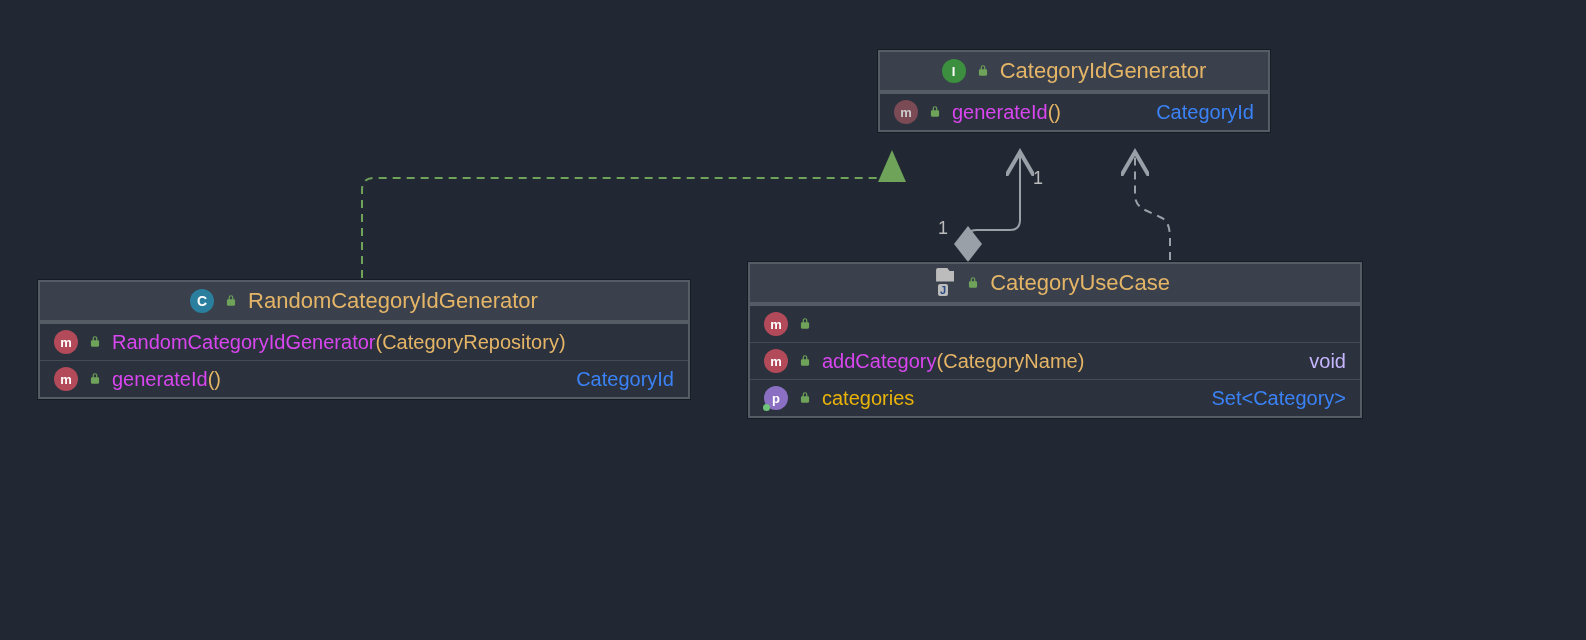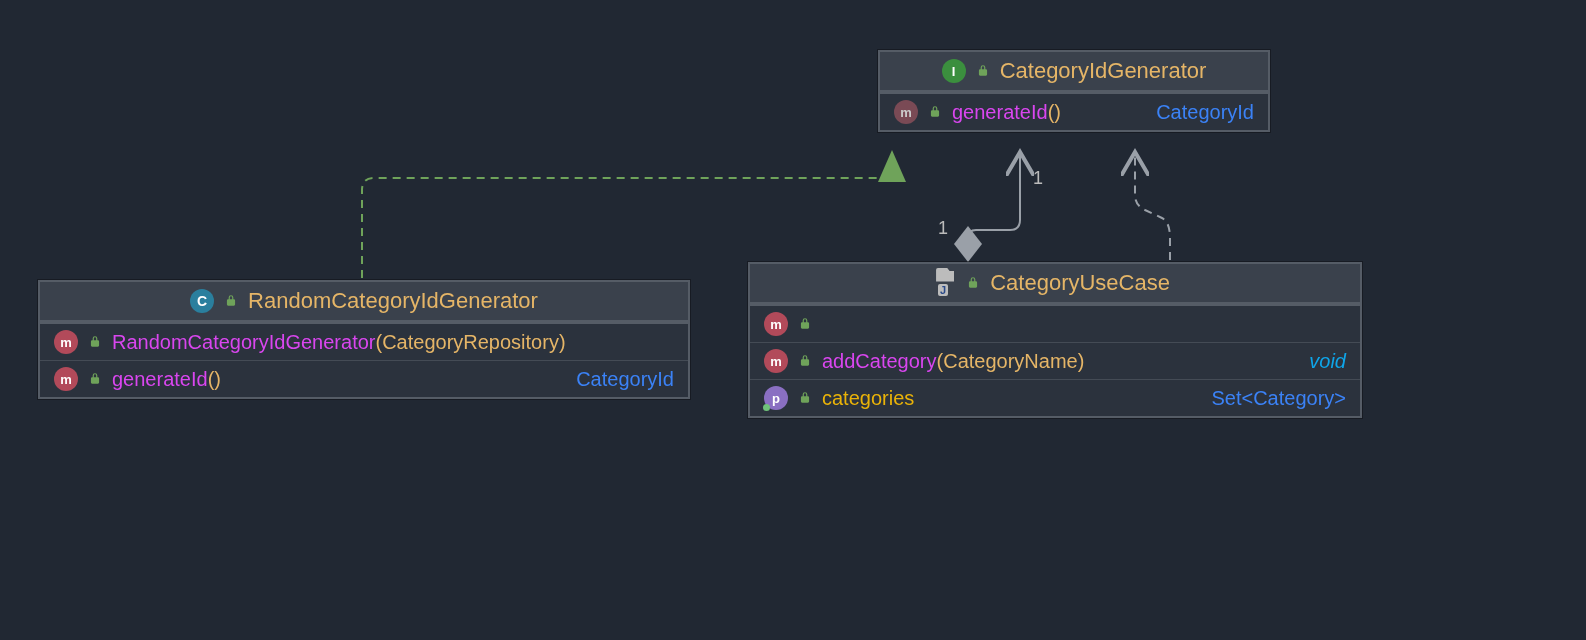--- a/index.html
+++ b/index.html
@@ -15,21 +15,21 @@
   .kind.c{background:#2a7f9e;font-size:14px}
   .kind.m{background:#b24a5a}
   .kind.m.impl{background:#7a4a55;color:#ccc}
   .kind.p{background:#8a6fc2;position:relative}
   .kind.p::after{content:"";position:absolute;width:7px;height:7px;background:#6fc27a;border-radius:50%;bottom:-1px;left:-1px}
   .lock{width:14px;height:14px;display:inline-block;color:#6fa35a}
   .lock svg{display:block}
   .sig .name{color:#d946ef}
   .sig .params{color:#e5b567}
   .ret{margin-left:auto;color:#3b82f6}
-  .void{color:#0ea5e9;font-style:italic}
+  .void{color:#c4b5fd;}
   .prop{color:#eab308}
   svg.lines{position:absolute;left:0;top:0;width:1586px;height:640px;pointer-events:none}
   .mlabel{position:absolute;color:#bbb;font-size:18px}
   .Jicn{position:relative}
   .Jicn::before{content:"";position:absolute;top:-4px;left:-4px;width:18px;height:14px;background:#bcbcbc;border-radius:2px 2px 0 0;clip-path:polygon(0 0,60% 0,75% 25%,100% 25%,100% 100%,0 100%)}
   .Jtxt{position:relative;font-size:11px;font-weight:bold;color:#2a4a8a;background:#bcbcbc;padding:0 2px;border-radius:2px;top:4px;left:-2px}
 </style>
 </head>
 <body>
 

